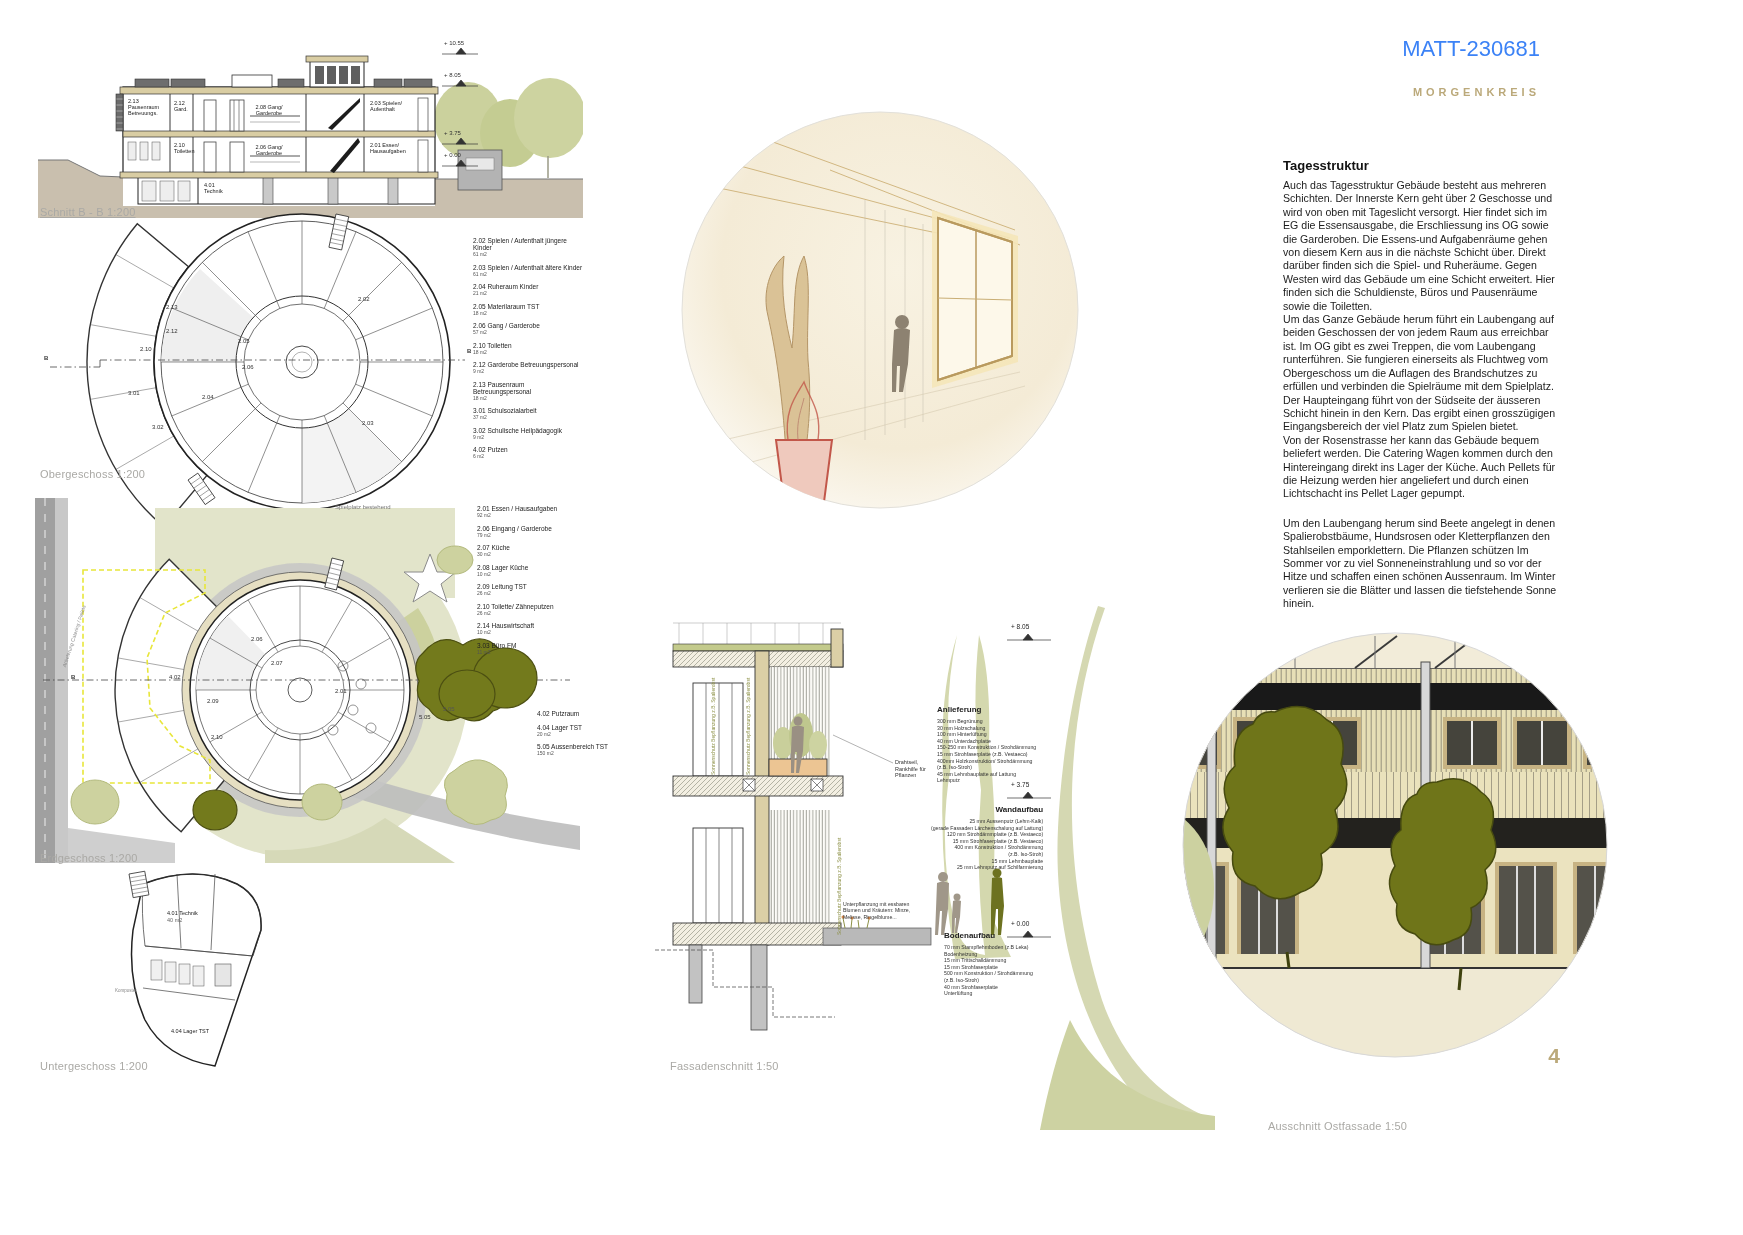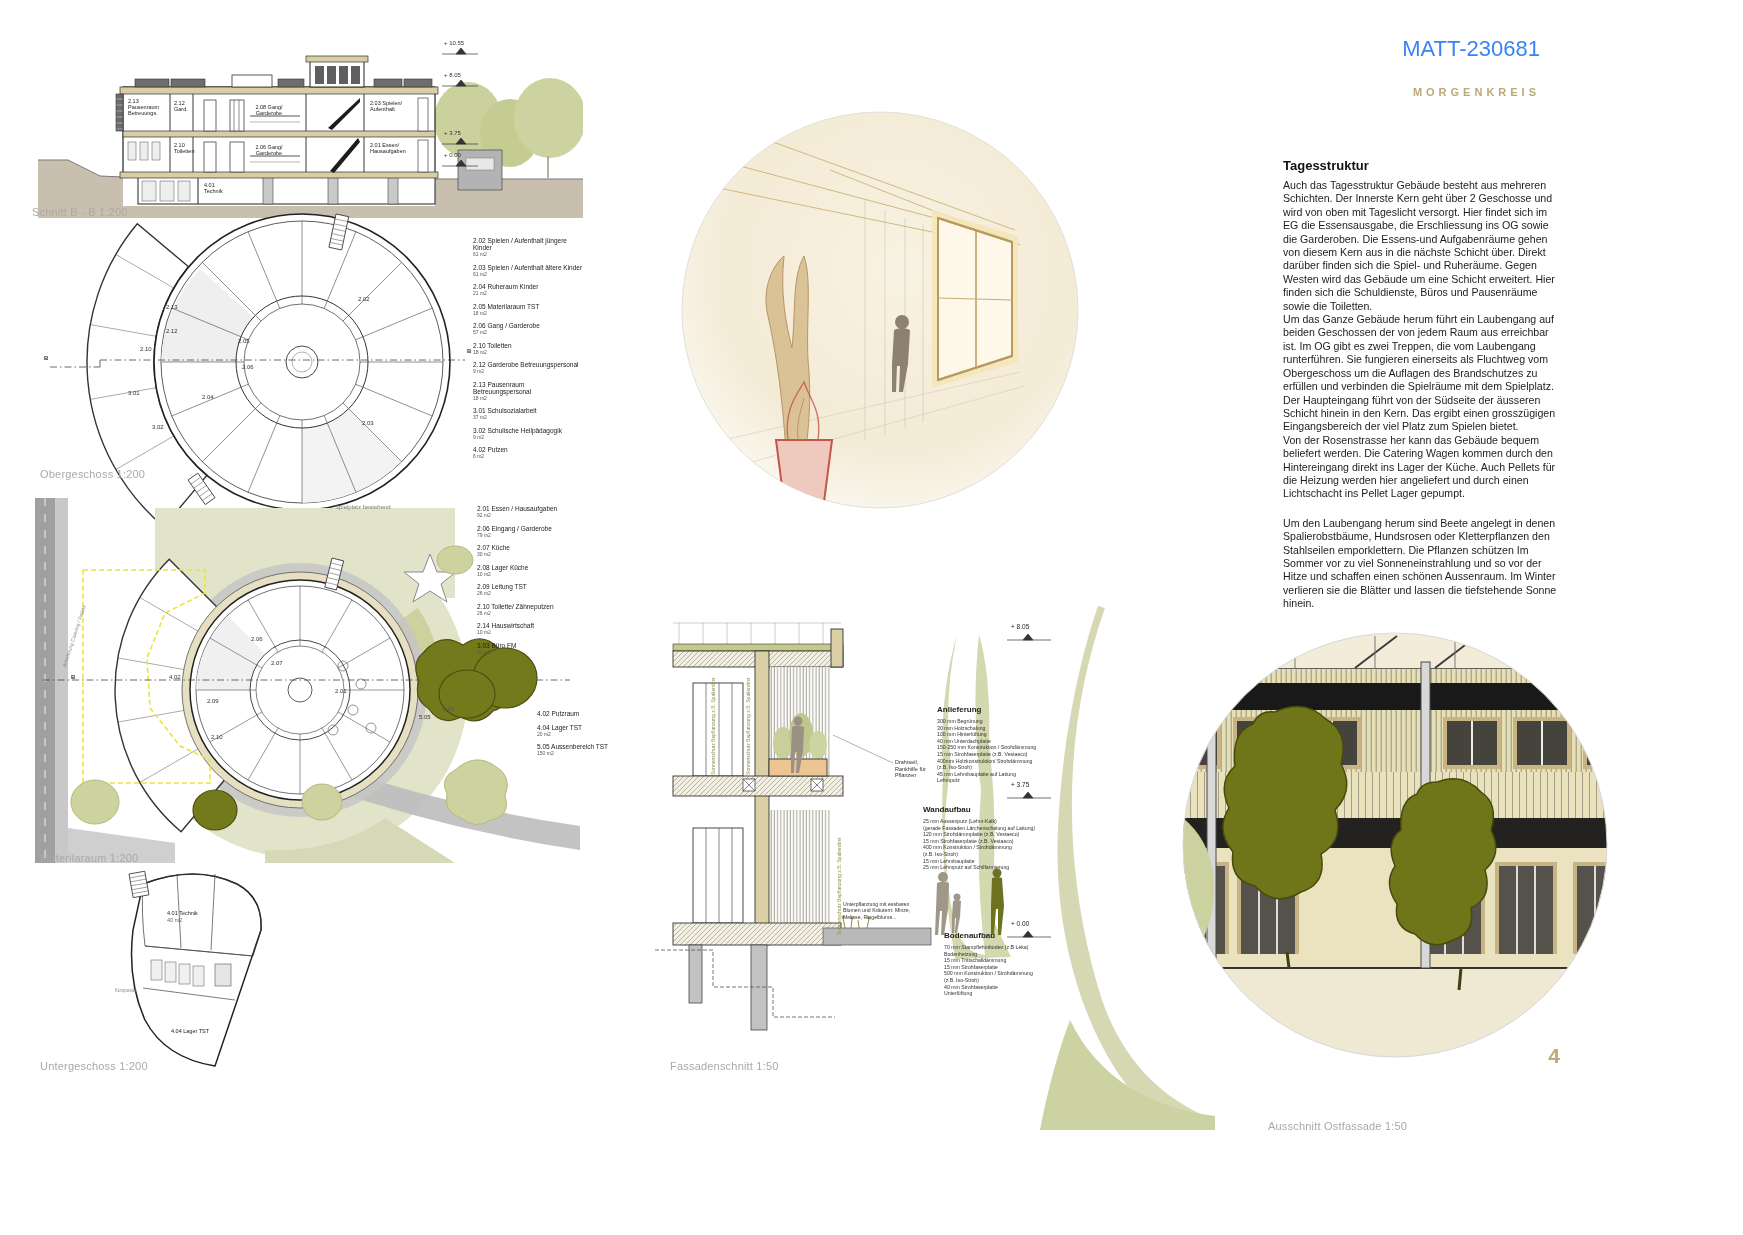--- a/index.html
+++ b/index.html
@@ -128,21 +128,21 @@
   <div class="room-lbl" style="left:332px;top:62px;width:36px;">2.03 Spielen/ Aufenthalt</div>
   <div class="room-lbl" style="left:136px;top:104px;width:22px;">2.10 Toiletten</div>
   <div class="room-lbl" style="left:214px;top:106px;width:34px;text-align:center;">2.06 Gang/ Garderobe</div>
   <div class="room-lbl" style="left:332px;top:104px;width:36px;">2.01 Essen/ Hausaufgaben</div>
   <div class="room-lbl" style="left:166px;top:144px;width:30px;">4.01 Technik</div>
   <div class="num-lbl" style="left:406px;top:2px;">+ 10.55</div>
   <div class="num-lbl" style="left:406px;top:34px;">+ 8.05</div>
   <div class="num-lbl" style="left:406px;top:92px;">+ 3.75</div>
   <div class="num-lbl" style="left:406px;top:114px;">+ 0.00</div>
 </div>
-<div class="drawing-label" style="left:32px;top:206px;">Schnitt B - B 1:200</div>
+<div class="drawing-label" style="left:40px;top:206px;text-decoration:underline;">Schnitt B - B 1:200</div>
 
 <div class="abs" style="left:40px;top:212px;width:440px;height:322px;">
   <svg width="440" height="322" viewBox="0 0 440 322">
 
     <path d="M123.8,314.7 A215,215 0 0 1 97.3,11.8 L148.6,54.8 A148,148 0 0 0 166.9,263.4 Z" fill="#fff" stroke="#333" stroke-width="1.4"></path>
     <g stroke="#555" stroke-width="0.5">
       <line x1="133.8" y1="224" x2="75.8" y2="257.5"></line>
       <line x1="116.2" y1="175.7" x2="50.2" y2="187.4"></line>
       <line x1="116.2" y1="124.3" x2="50.2" y2="112.6"></line>
       <line x1="133.8" y1="76" x2="75.8" y2="42.5"></line>
@@ -490,21 +490,21 @@
     <div class="leg-item">
       <div class="leg-name">4.04 Lager TST</div>
       <div class="leg-area">20 m2</div>
     </div>
 
     <div class="leg-item">
       <div class="leg-name">5.05 Aussenbereich TST</div>
       <div class="leg-area">150 m2</div>
     </div>
   </div>
-<div class="drawing-label" style="left:40px;top:852px;">Materilaraum 1:200</div>
+<div class="drawing-label" style="left:40px;top:852px;">Erdgeschoss 1:200</div>
 
 <div class="abs" style="left:115px;top:868px;width:170px;height:210px;">
   <svg width="170" height="210" viewBox="0 0 170 210">
     <path d="M28,16 Q80,-4 122,16 Q148,30 146,62 L100,198 Q50,190 30,152 Q12,112 18,62 Z" fill="#fff" stroke="#222" stroke-width="1.5"></path>
     <path d="M28,16 Q80,-4 122,16 Q148,30 146,62 L138,88 L30,78 Q26,44 28,16 Z" fill="none" stroke="#333" stroke-width="0.7"></path>
     <g stroke="#444" stroke-width="0.7">
       <line x1="62" y1="6" x2="66" y2="80"></line>
         <line x1="100" y1="6" x2="96" y2="82"></line>
       <line x1="30" y1="78" x2="138" y2="88"></line>
         <line x1="28" y1="120" x2="120" y2="132"></line>
@@ -661,21 +661,21 @@
         <div class="spec-line">100 mm Hinterlüftung</div>
         <div class="spec-line">40 mm Unterdachplatte</div>
         <div class="spec-line">150-250 mm Konstruktion / Strohdämmung</div>
         <div class="spec-line">15 mm Strohfaserplatte (z.B. Vestaeco)</div>
         <div class="spec-line">400mm Holzkonstruktion/ Strohdämmung</div>
         <div class="spec-line">(z.B. Iso-Stroh)</div>
         <div class="spec-line">45 mm Lehmbauplatte auf Lattung</div>
         <div class="spec-line">Lehmputz</div>
       </div>
   </div>
-  <div class="spec-block" style="left:268px;top:190px;">
+  <div class="spec-block" style="left:276px;top:190px;text-align:right;">
     <div class="spec-title">Wandaufbau</div>
     <div>
 
     <div class="spec-line">25 mm Aussenputz (Lehm-Kalk)</div>
         <div class="spec-line">(gerade Fassaden Lärchenschalung auf Lattung)</div>
         <div class="spec-line">120 mm Strohdämmplatte (z.B. Vestaeco)</div>
         <div class="spec-line">15 mm Strohfaserplatte (z.B. Vestaeco)</div>
         <div class="spec-line">400 mm Konstruktion / Strohdämmung</div>
         <div class="spec-line">(z.B. Iso-Stroh)</div>
         <div class="spec-line">15 mm Lehmbauplatte</div>

